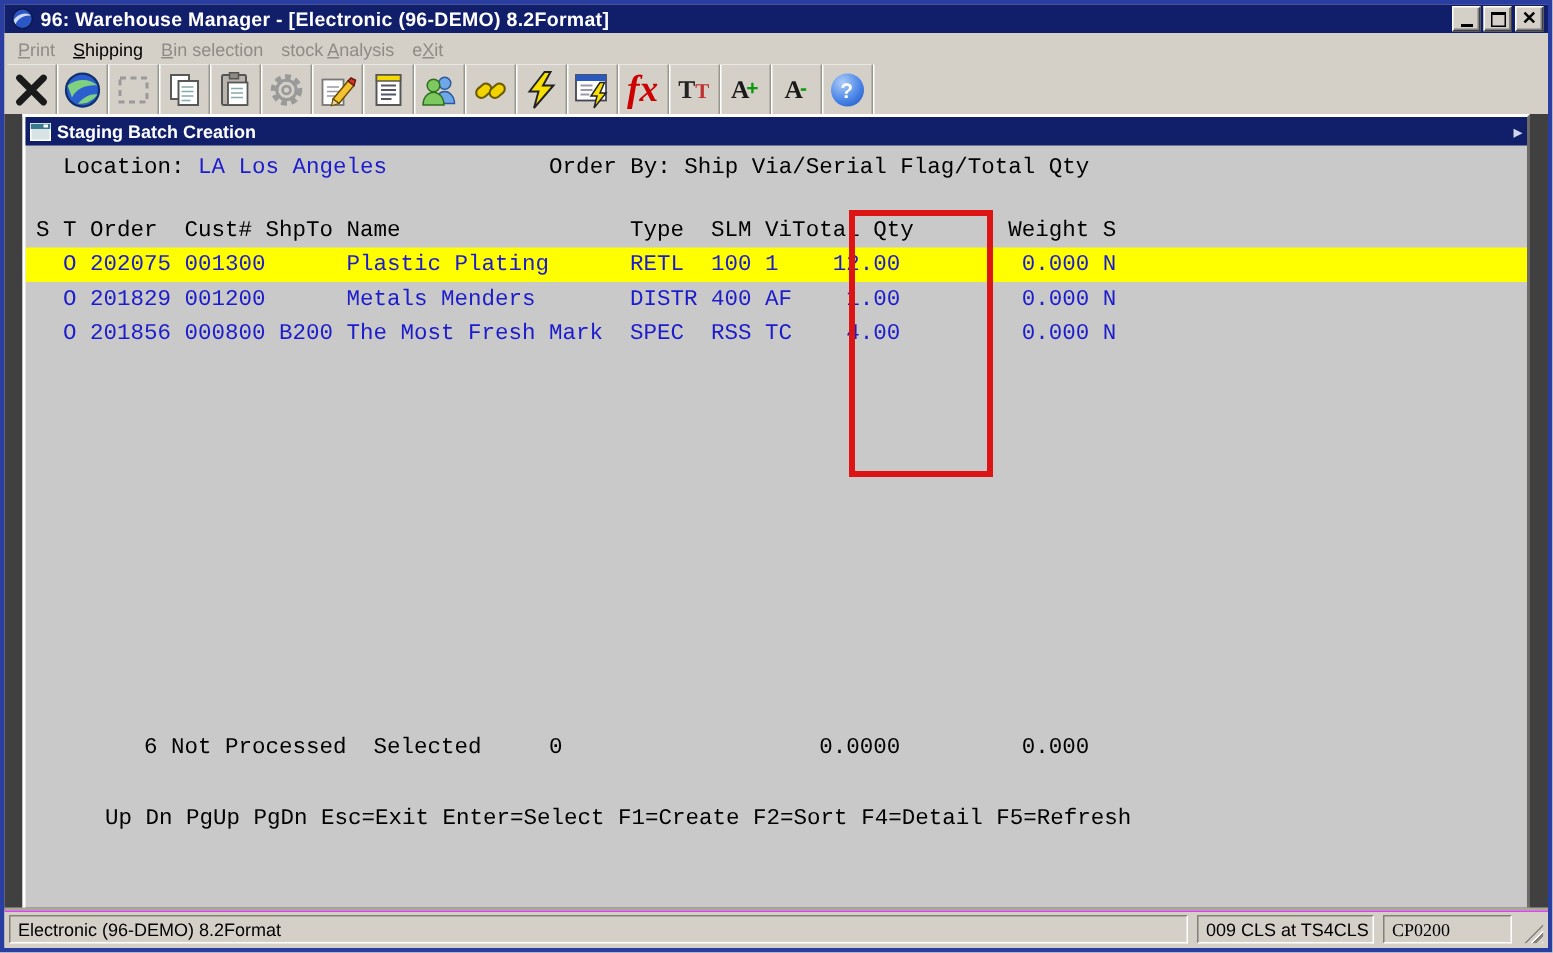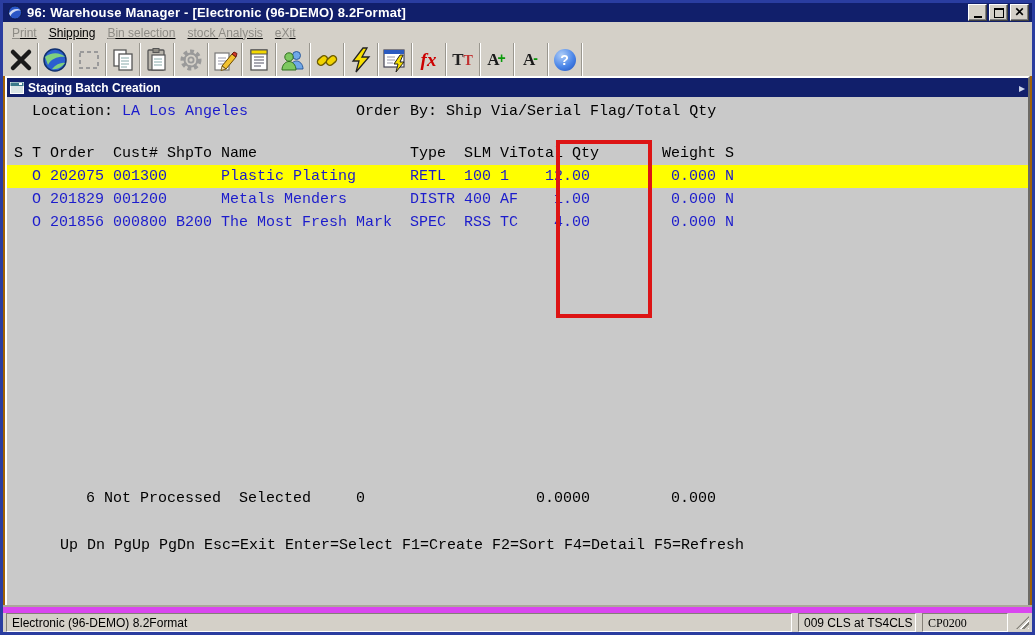--- a/index.html
+++ b/index.html
@@ -8,54 +8,54 @@
   
   .titlebar{height:19px;background:#111f6b;display:flex;align-items:center;padding:0 2px;flex:0 0 auto;}
   .app-icon{width:16px;height:15px;margin:0 4px 0 2px;}
   .title-text{color:#fff;font-weight:bold;font-size:13px;white-space:nowrap;flex:1;letter-spacing:0.2px;}
   .winbtns{display:flex;gap:2px;margin-right:1px;}
   .wbtn{width:17px;height:15px;background:#d4d0c8;border:1px solid;border-color:#fff #404040 #404040 #fff;box-shadow:inset -1px -1px 0 #808080;display:flex;align-items:center;justify-content:center;font-size:10px;font-weight:bold;color:#000;line-height:1;}
   .glyph-min{width:8px;height:2px;background:#000;margin-top:8px;}
   .glyph-restore{width:8px;height:7px;border:1px solid #000;border-top:2px solid #000;position:relative;}
   .glyph-close{font-size:12px;font-weight:bold;margin-top:-1px;}
   
-  .menubar{height:21px;display:flex;align-items:center;padding-left:3px;background:#d4d0c8;flex:0 0 auto;text-decoration:underline;}
+  .menubar{height:21px;display:flex;align-items:center;padding-left:3px;background:#d4d0c8;flex:0 0 auto;}
   .mi{font-size:12px;padding:2px 6px;color:#000;white-space:nowrap;}
   .mi.disabled{color:#8e8c86;}
   .mi .key{text-decoration:underline;}
   
   .toolbar{height:33px;display:flex;align-items:stretch;background:#d4d0c8;padding-left:1px;flex:0 0 auto;}
   .tbtn{width:33px;display:flex;align-items:center;justify-content:center;border-right:1px solid #9a978f;box-shadow:1px 0 0 #fff;position:relative;}
   .ticontext{font-family:"Liberation Serif",serif;font-weight:bold;}
-  .fx-label{color:#cc0000;font-style:italic;font-size:19px;}
+  .fx-label{color:#cc0000;font-style:italic;font-size:25px;}
   .tt1{color:#222;font-size:17px;}
   .tt2{color:#c03030;font-size:14px;}
   .aa{color:#1a1a1a;font-size:17px;font-family:"Liberation Serif",serif;font-weight:bold;}
   .asign{color:#0a9a0a;font-size:14px;font-weight:bold;vertical-align:top;margin-left:-2px;font-family:"Liberation Sans",sans-serif;}
   .help-ball{width:22px;height:22px;border-radius:50%;background:radial-gradient(circle at 35% 28%,#aecdf7,#4b86e8 55%,#1c4fbe);display:flex;align-items:center;justify-content:center;color:#fff;font-weight:bold;font-size:14px;}
   
-  .mdi{flex:1;background:#a16207;padding:0 2px;display:flex;min-height:0;}
+  .mdi{flex:1;background:#404040;padding:0 12px;display:flex;min-height:0;}
   .child{flex:1;border:2px solid;border-color:#fff #6c6a66 #6c6a66 #fff;background:#c9c9c9;display:flex;flex-direction:column;min-height:0;}
   .childbar{height:19px;background:#111f6b;display:flex;align-items:center;padding:0 3px;flex:0 0 auto;}
   .child-icon{width:14px;height:12px;margin-right:4px;}
   .child-title{color:#fff;font-weight:bold;font-size:12px;flex:1;}
   .childbar .arrowbox{color:#cfd6ee;font-size:12px;}
   
   .screen{position:relative;flex:1;overflow:hidden;font-family:"Liberation Mono","DejaVu Sans Mono",monospace;font-size:21px;color:#000;}
   .tline{white-space:pre;margin:0;padding-left:7px;height:23px;line-height:23px;font-size:15px;}
   .loc-line{position:absolute;top:3px;left:0;right:0;}
   .blue{color:#1c1ccc;}
   .tablebox{position:absolute;top:45px;left:0;right:0;}
   .row-data{color:#1c1ccc;}
   .row-hl{background:#ffff00;}
   .redbox{position:absolute;left:549px;top:43px;width:88px;height:170px;border:4px solid #dd1414;pointer-events:none;}
   .summary-line{position:absolute;top:390px;left:0;right:0;}
   .fn-line{position:absolute;top:437px;left:0;right:0;margin-left:37px;}
   
-  .statusbar{height:25px;flex:0 0 auto;background:#d4d0c8;border-top:6px solid #d946ef;box-shadow:0 -2px 0 #aba899;display:flex;align-items:center;padding:2px 3px 3px 3px;box-sizing:border-box;gap:6px;}
+  .statusbar{height:25px;flex:0 0 auto;background:#d4d0c8;border-top:1px solid #d946ef;box-shadow:0 -2px 0 #aba899;display:flex;align-items:center;padding:2px 3px 3px 3px;box-sizing:border-box;gap:6px;}
   .spanel{height:19px;box-sizing:border-box;border:1px solid;border-color:#848078 #fff #fff #848078;font-size:12px;color:#000;padding:2px 5px 0 5px;white-space:nowrap;overflow:hidden;}
   .sp-main{flex:1;}
   .sp-session{width:118px;}
   .sp-code{width:86px;font-family:Liberation Serif, serif;}
   .grip{width:13px;height:13px;margin-left:2px;align-self:flex-end;background:repeating-linear-gradient(135deg,transparent 0 2px,#fff 2px 3px,#84827a 3px 5px);clip-path:polygon(100% 0,100% 100%,0 100%);}
 </style>
 </head>
 <body>
 
 <div class="window">

